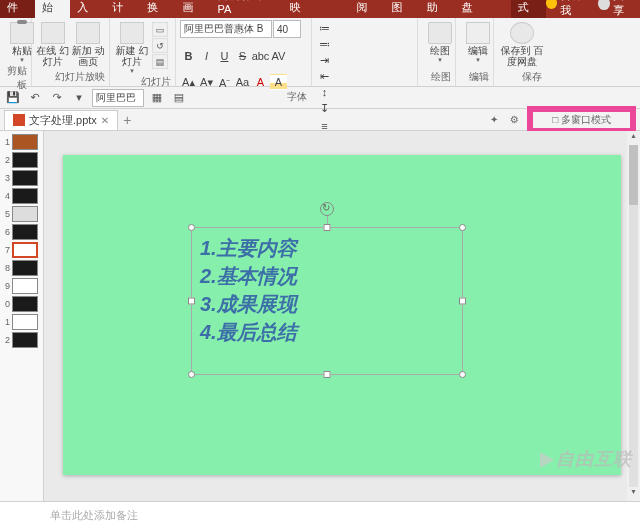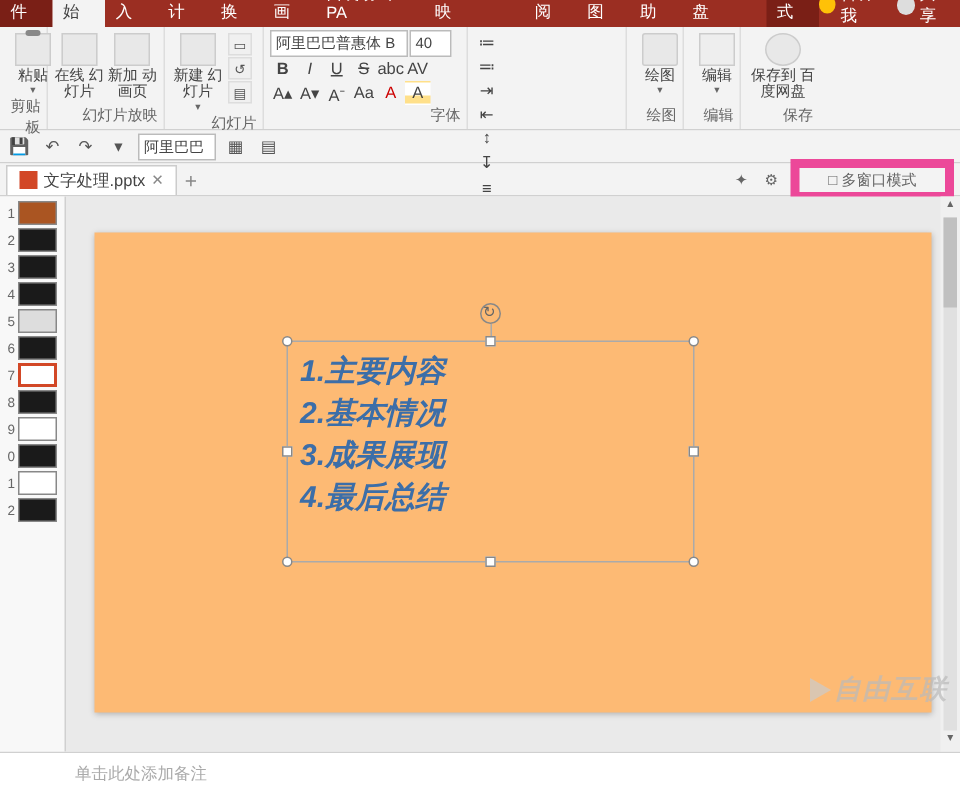--- a/index.html
+++ b/index.html
@@ -44,21 +44,21 @@
 .thumbs { width: 44px; background: #f8f8f8; border-right: 1px solid #d0d0d0; overflow: hidden; padding-top: 2px; }
 .thumb-row { display: flex; align-items: center; padding: 1px 2px; gap: 2px; }
 .thumb-row .num { width: 8px; font-size: 9px; color: #666; text-align: right; }
 .thumb { width: 26px; height: 16px; background: #222; border: 1px solid #888; }
 .thumb.red { background: #a52; }
 .thumb.blk { background: #1a1a1a; }
 .thumb.wht { background: #fff; border: 2px solid #d24726; }
 .thumb.grey { background: #ddd; }
 .thumb.ln { background: #fff; }
 .canvas-wrap { flex: 1; position: relative; background: #eaeaea; display: flex; align-items: flex-start; justify-content: center; padding-top: 24px; }
-.slide-canvas { width: 558px; height: 320px; background: #fdba74; box-shadow: 0 1px 4px rgba(0,0,0,.25); position: relative; }
+.slide-canvas { width: 558px; height: 320px; background: #86efac; box-shadow: 0 1px 4px rgba(0,0,0,.25); position: relative; }
 .txtbox { position: absolute; left: 128px; top: 72px; width: 272px; height: 148px; border: 1px solid #aaa; }
 .handle { position: absolute; width: 7px; height: 7px; background: #fff; border: 1px solid #888; }
 .handle.circ { border-radius: 50%; }
 .h-nw { left: -4px; top: -4px; } .h-ne { right: -4px; top: -4px; }
 .h-sw { left: -4px; bottom: -4px; } .h-se { right: -4px; bottom: -4px; }
 .h-n { left: 50%; top: -4px; transform: translateX(-50%); }
 .h-s { left: 50%; bottom: -4px; transform: translateX(-50%); }
 .h-w { left: -4px; top: 50%; transform: translateY(-50%); }
 .h-e { right: -4px; top: 50%; transform: translateY(-50%); }
 .rot { position: absolute; left: 50%; top: -26px; transform: translateX(-50%); width: 14px; height: 14px; border: 1px solid #888; border-radius: 50%; }
@@ -136,21 +136,21 @@
         </div>
       <div class="col" style="padding-top:2px">
         <div class="minibtn">▭</div>
         <div class="minibtn">↺</div>
         <div class="minibtn">▤</div>
       </div>
     </div>
     <div class="group-label">幻灯片</div>
   </div>
   <div class="group fontgroup" style="width:136px">
-    <div class="col" style="gap:0">
+    <div class="col" style="gap:10px">
       <div class="row">
         <div class="combo" style="width:92px">阿里巴巴普惠体 B</div>
         <div class="combo" style="width:28px">40</div>
       </div>
       <div class="row">
         <div class="fmt">
             <b>B</b>
           </div>
         <div class="fmt">
             <i>I</i>

